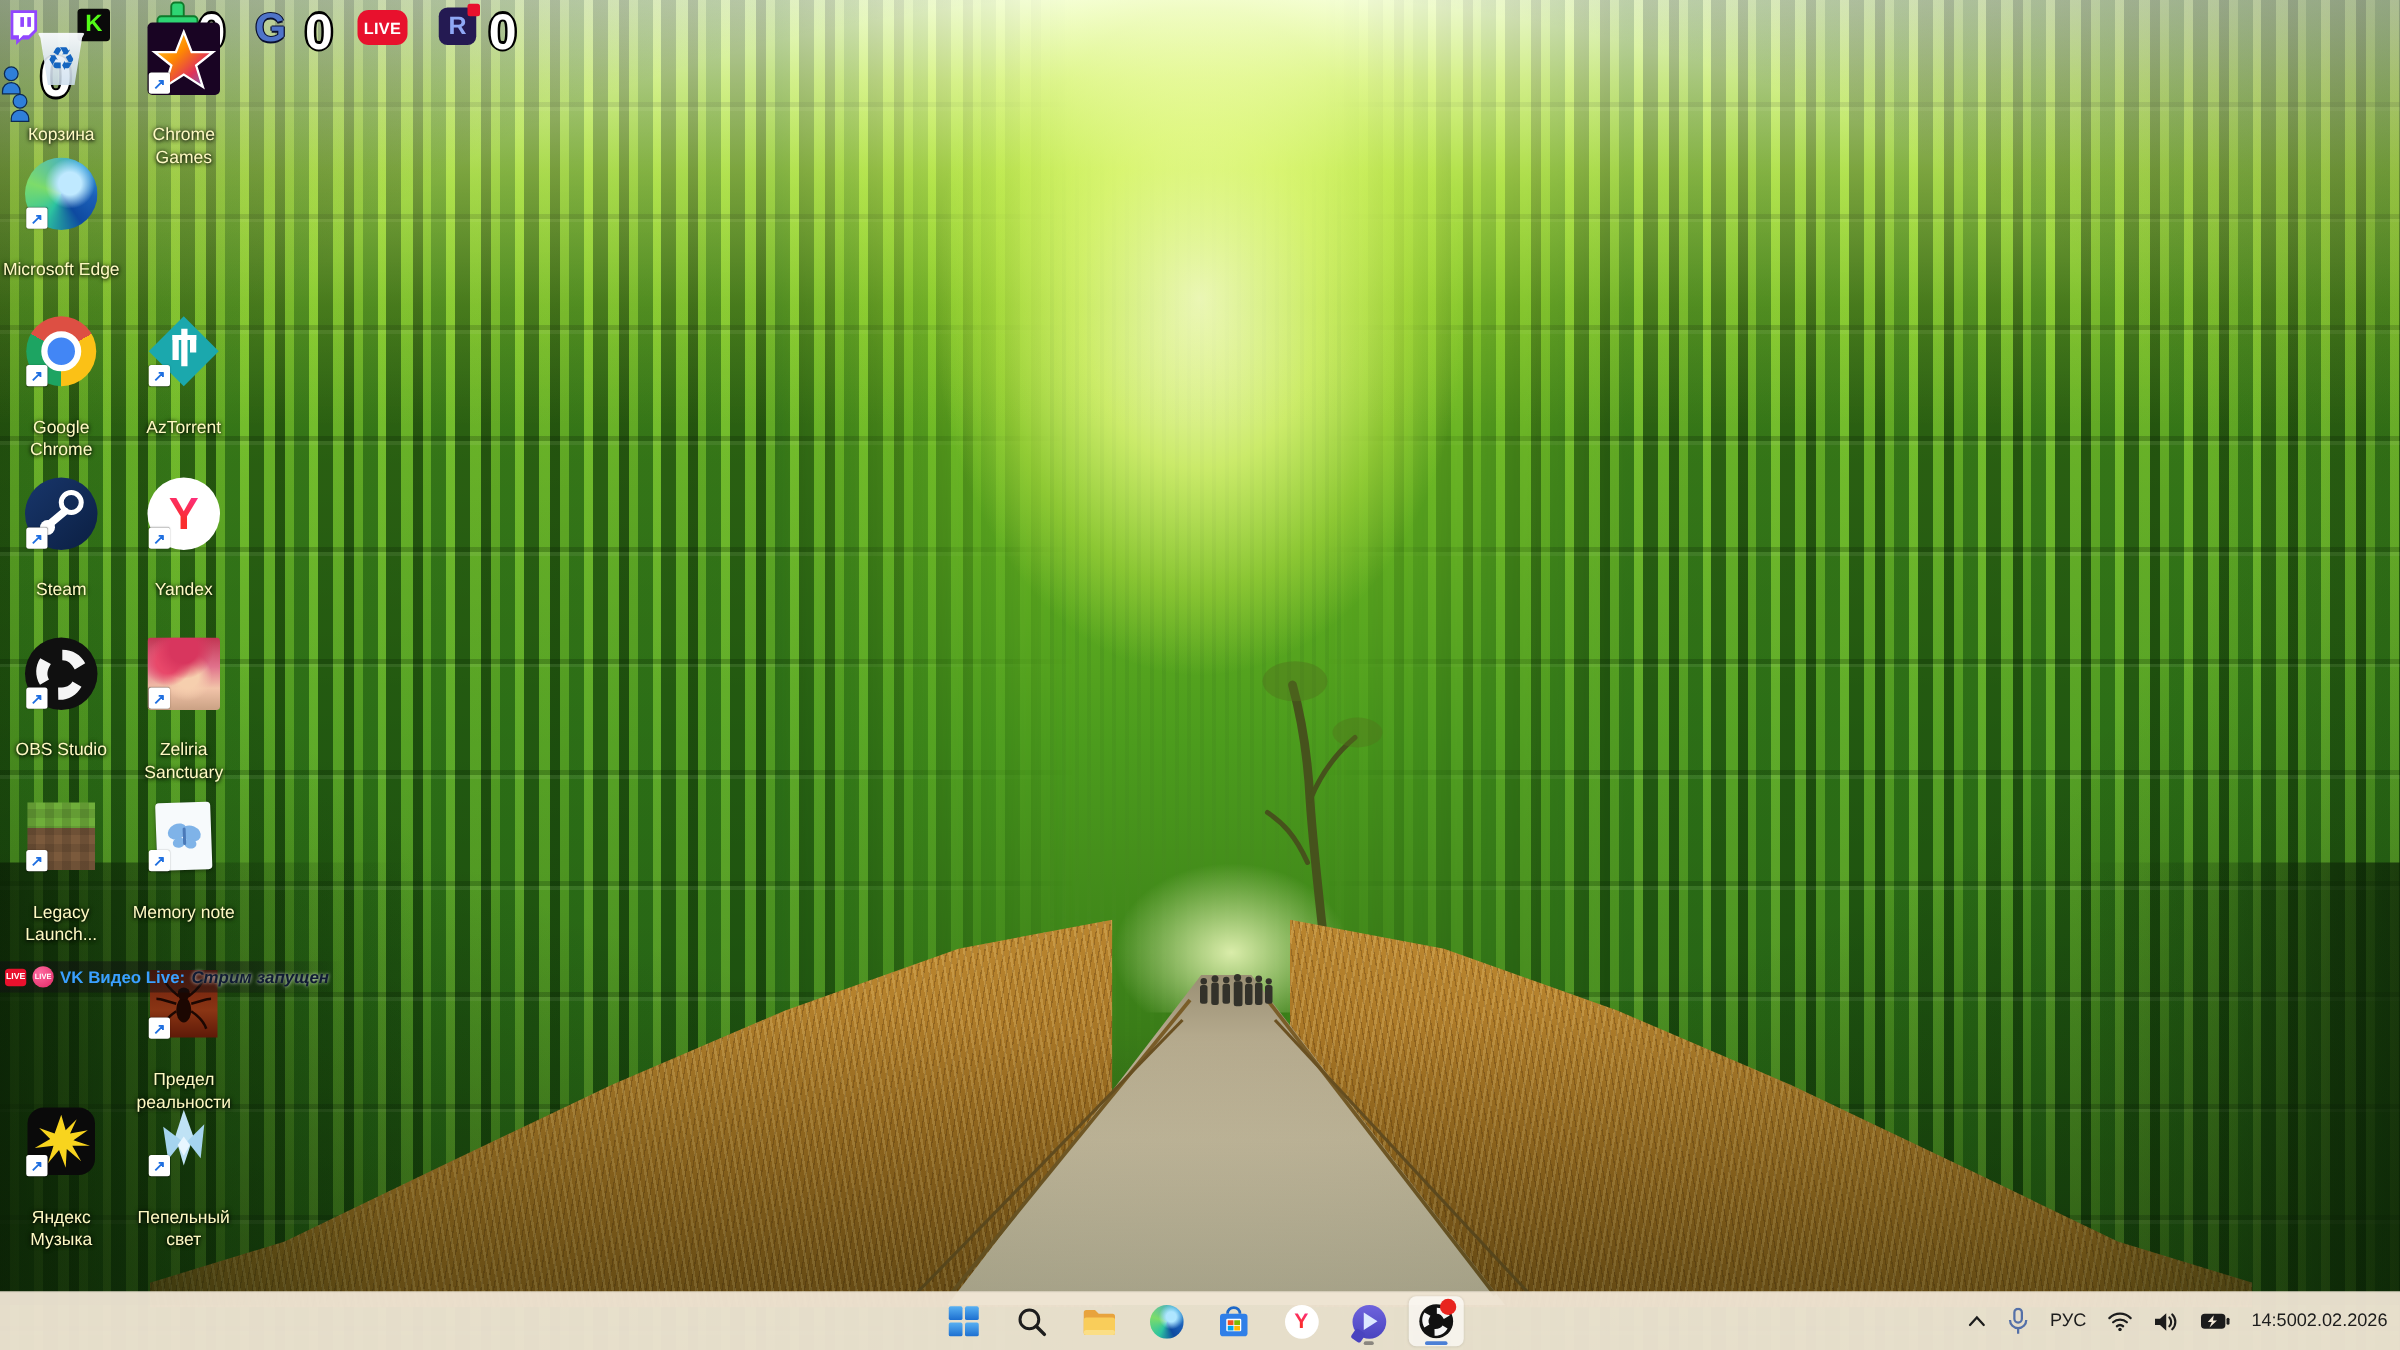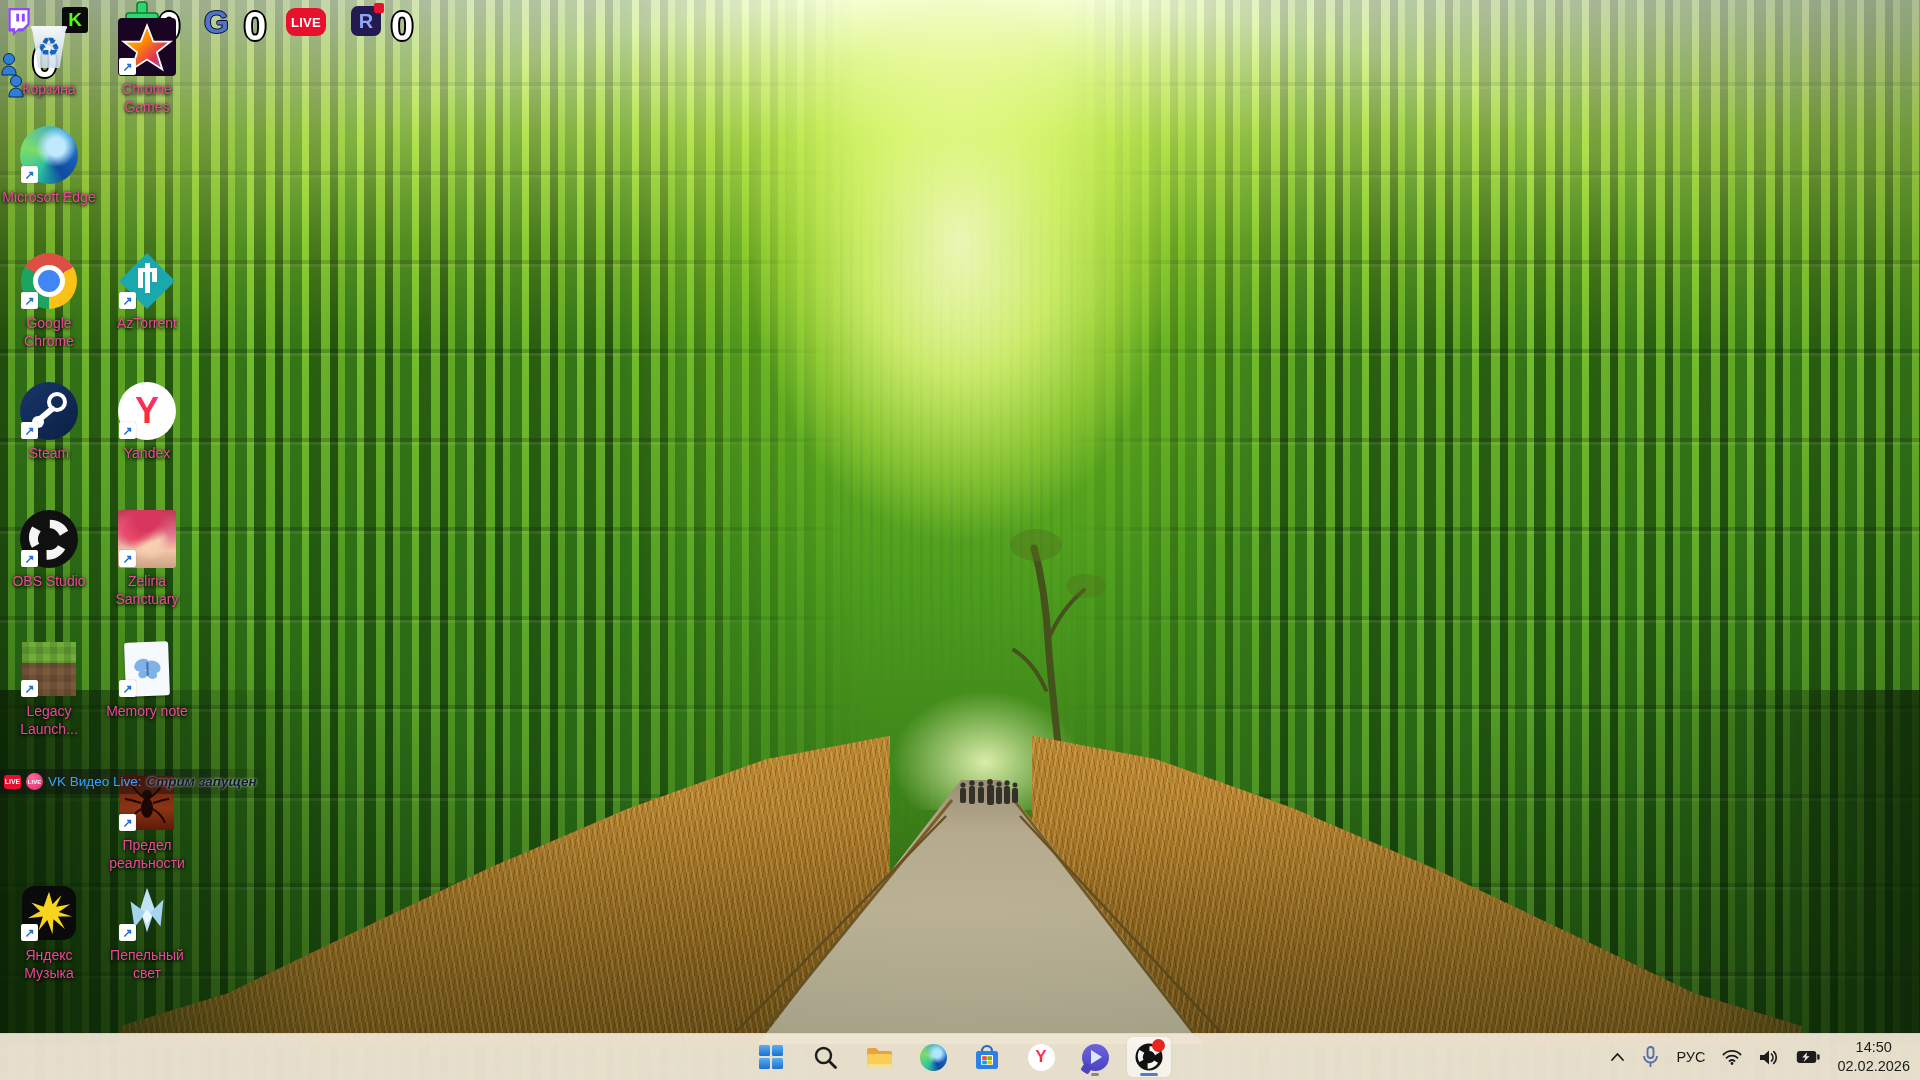--- a/index.html
+++ b/index.html
@@ -54,21 +54,21 @@
     background:linear-gradient(180deg,#9a8f74 0%,#b6ab8e 20%,#cdc1a4 50%,#d8cdb2 100%);
     clip-path:polygon(45.5% 0,54.5% 0,100% 100%,0 100%);}
   .corner{position:absolute;top:690px;height:354px;}
   .corner.cl{left:0;width:330px;background:linear-gradient(90deg,rgba(12,36,6,0.80),rgba(12,36,6,0.25) 55%,transparent);}
   .corner.cr{right:0;width:260px;background:linear-gradient(270deg,rgba(12,36,6,0.75),rgba(12,36,6,0.22) 55%,transparent);}
   .vignette{position:absolute;inset:0;background:radial-gradient(ellipse 75% 70% at 50% 38%,rgba(0,0,0,0) 55%,rgba(8,26,4,0.38) 100%);}
 
   
   .dicon{position:absolute;width:96px;text-align:center;cursor:default;}
   .art{width:62px;height:62px;margin:0 auto;position:relative;display:flex;align-items:center;justify-content:center;}
-  .label{margin-top:2px;color:#ec4899;font-size:14px;line-height:1.3;
+  .label{margin-top:20px;color:#fef9c3;font-size:14px;line-height:1.3;
     text-shadow:0 1px 3px rgba(0,0,0,0.95),0 0 4px rgba(0,0,0,0.7);}
   .shortcut{position:absolute;left:3px;bottom:3px;width:17px;height:17px;background:#fff;border-radius:2px;
     display:flex;align-items:center;justify-content:center;box-shadow:0 0 1px rgba(0,0,0,.5);}
   .shortcut::before{content:"\2197";color:#1f6fe0;font-size:12px;font-weight:bold;}
 
   .art-bin .binbody{width:38px;height:42px;background:linear-gradient(180deg,rgba(250,252,255,.95),rgba(205,222,238,.85));
     clip-path:polygon(6% 10%,94% 10%,100% 0,0 0,6% 10%,22% 100%,78% 100%,94% 10%);
     display:flex;align-items:center;justify-content:center;border-radius:3px;}
   .art-bin .binbody::before{content:"\267B";color:#1565c0;font-size:26px;line-height:1;}
   .art-esprit{width:58px;height:58px;background:#190423;border-radius:4px;display:flex;align-items:center;justify-content:center;}
@@ -122,21 +122,21 @@
   .c-r{left:391px;top:6px;}
   .oc-twitch{left:5px;top:7px;} .oc-people{left:0px;top:52px;} .oc-plus{left:124px;top:0px;}
 
   
   .notif{position:absolute;left:0;top:769px;height:25px;width:270px;display:flex;align-items:center;gap:5px;
     padding-left:4px;background:linear-gradient(90deg,rgba(15,15,18,0.55) 0%,rgba(15,15,18,0.42) 70%,rgba(15,15,18,0) 100%);}
   .nbadge1{width:17px;height:14px;background:#e8112d;border-radius:3px;color:#fff;font-size:7px;font-weight:800;
     display:flex;align-items:center;justify-content:center;flex:none;}
   .nbadge2{width:17px;height:17px;background:radial-gradient(circle at 35% 30%,#ff6aa0,#e02864);border-radius:50%;
     color:#fff;font-size:6px;font-weight:800;display:flex;align-items:center;justify-content:center;flex:none;}
-  .nsource{color:#3aa0ff;font-weight:400;font-size:13.5px;white-space:nowrap;}
+  .nsource{color:#3aa0ff;font-weight:700;font-size:13.5px;white-space:nowrap;}
   .nmsg{color:#101b33;font-style:italic;font-weight:600;font-size:13.5px;white-space:nowrap;
     text-shadow:0 0 3px rgba(255,255,255,.8);}
 
   
   .taskbar{position:absolute;left:0;right:0;bottom:0;height:46px;background:rgba(242,232,215,0.94);
     border-top:1px solid rgba(0,0,0,0.05);}
   .tb-center{position:absolute;left:50%;transform:translateX(-50%);top:0;height:100%;display:flex;align-items:center;gap:10px;}
   .tb-btn{width:44px;height:40px;border-radius:6px;display:flex;align-items:center;justify-content:center;position:relative;cursor:pointer;}
   .tb-btn.active{background:rgba(255,255,255,0.62);box-shadow:0 0 2px rgba(0,0,0,0.10);}
   .dash{position:absolute;bottom:1px;left:50%;transform:translateX(-50%);width:8px;height:3px;border-radius:2px;background:#8a867f;}
@@ -147,21 +147,21 @@
     conic-gradient(from 210deg,#2cc3a0,#7ddc6a 22%,#35a3dd 52%,#1b5fb8 70%,#0e4aa0 84%,#2cc3a0);}
   .mini-yb{width:27px;height:27px;}
   .mini-yb::before{content:"Y";font-weight:800;font-size:17px;
     background:linear-gradient(200deg,#ff2f9e,#fa2e2e 60%);-webkit-background-clip:text;background-clip:text;color:transparent;}
   .mini-vk{width:27px;height:27px;border-radius:50%;background:linear-gradient(180deg,#6e63dd,#4a44bf);
     position:relative;display:flex;align-items:center;justify-content:center;}
   .mini-vk::after{content:"";position:absolute;left:0;bottom:-2px;width:9px;height:9px;background:#4a44bf;border-radius:2px;transform:rotate(35deg);}
   .mini-vk::before{content:"";margin-left:3px;border-left:11px solid #dce8ff;border-top:7px solid transparent;border-bottom:7px solid transparent;}
   .tb-right{position:absolute;right:10px;top:0;height:100%;display:flex;align-items:center;gap:17px;color:#1c1c1c;}
   .lang{font-size:14.5px;}
-  .clock{text-align:right;font-size:14.5px;line-height:1.3;flex-direction:column;}
+  .clock{text-align:right;font-size:14.5px;line-height:1.3;}
   .tray-item{display:flex;align-items:center;justify-content:center;cursor:pointer;}
 </style>
 </head>
 <body>
 
 <div class="screen">
 
   <div class="wp-base"></div>
   <div class="bamboo left"></div>
   <div class="bamboo right"></div>

